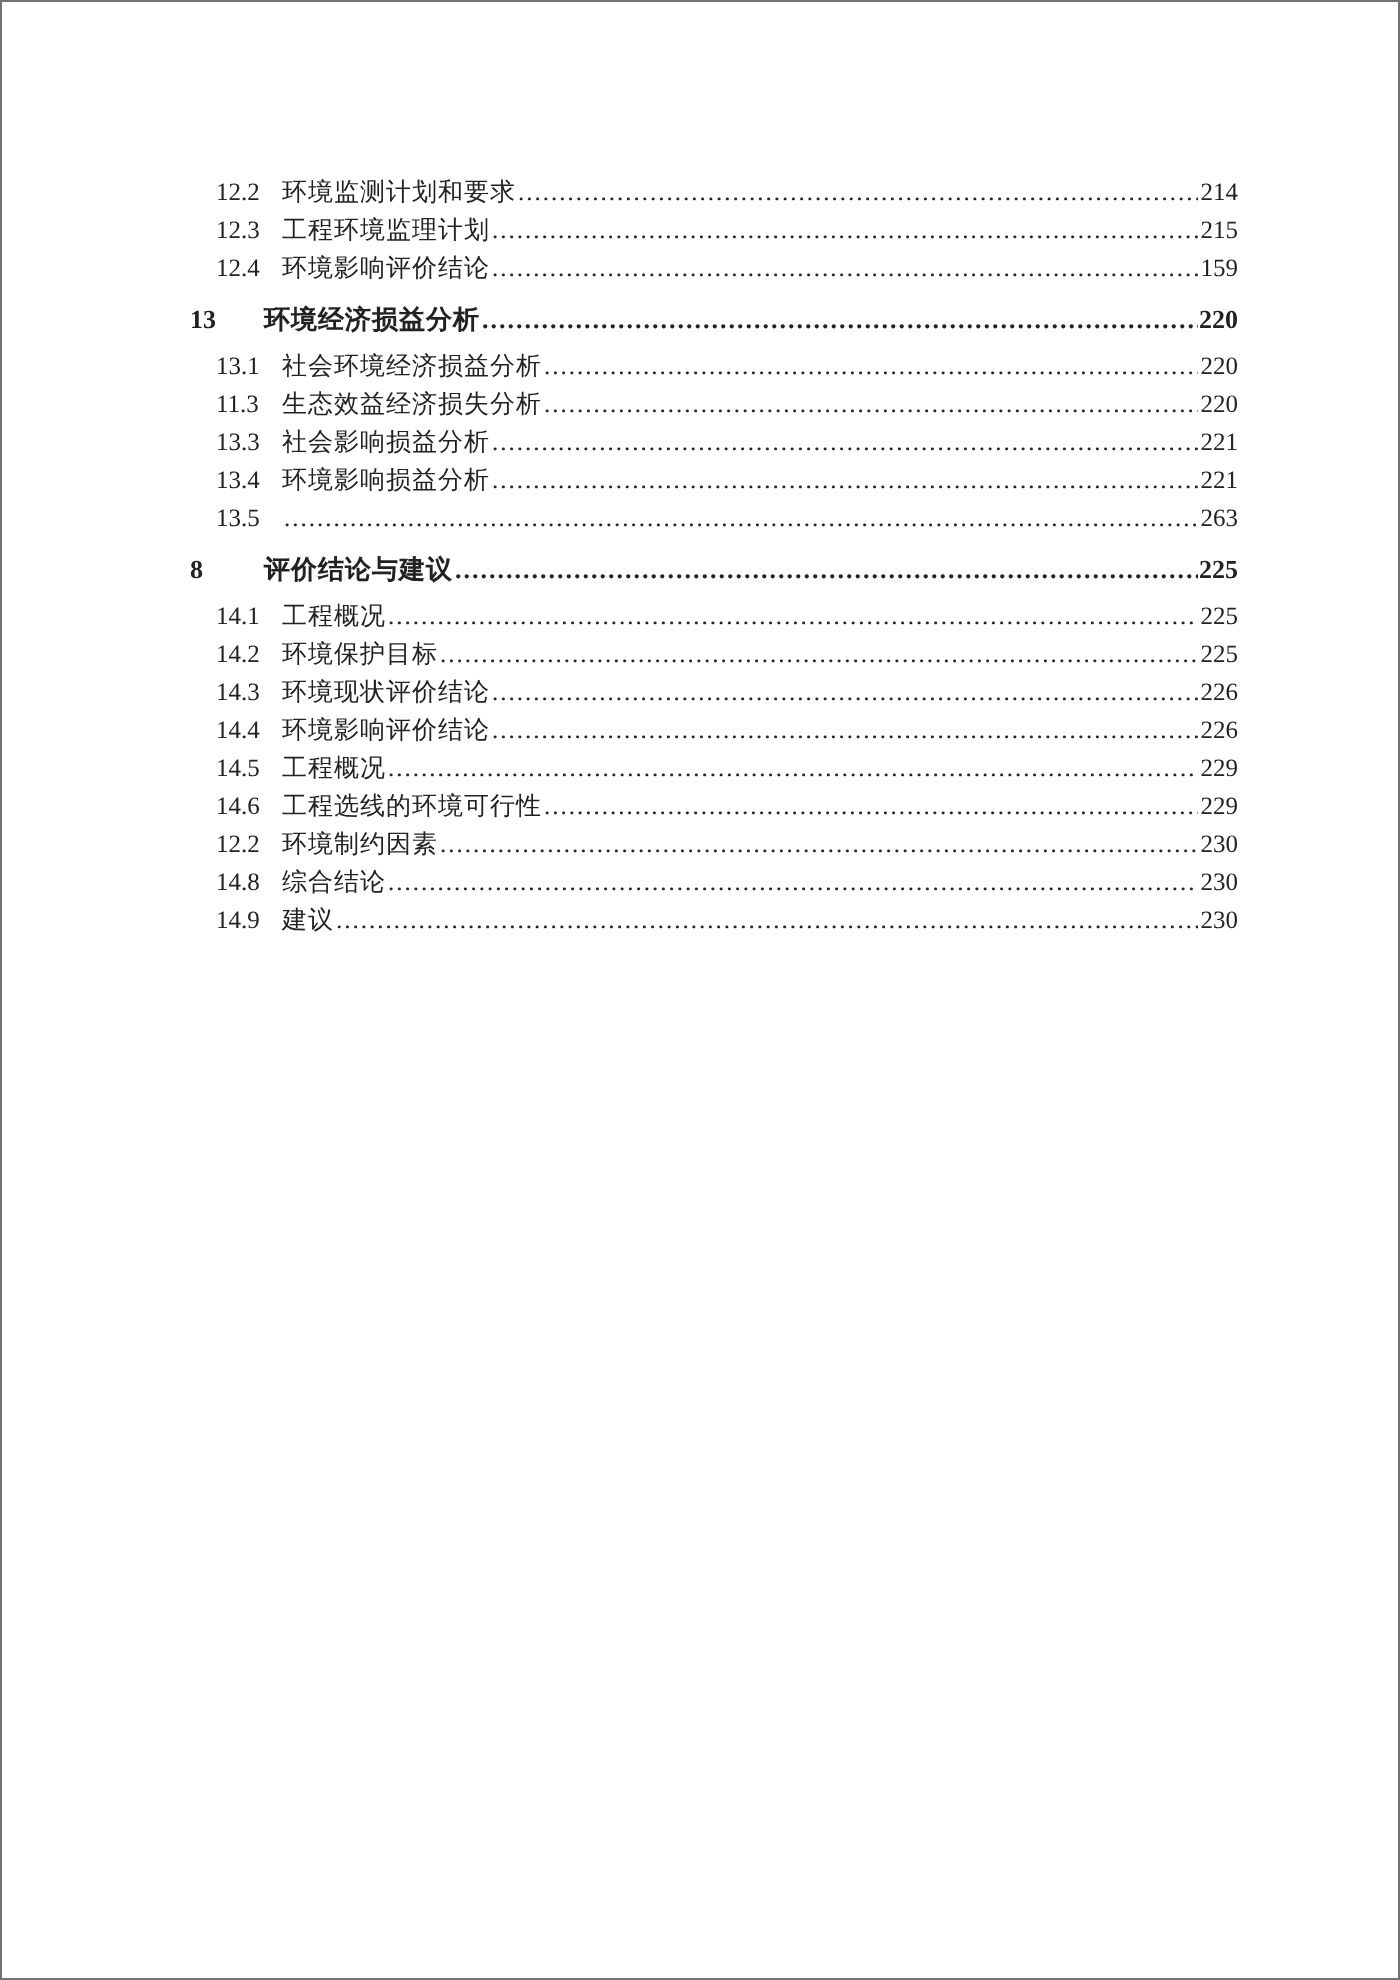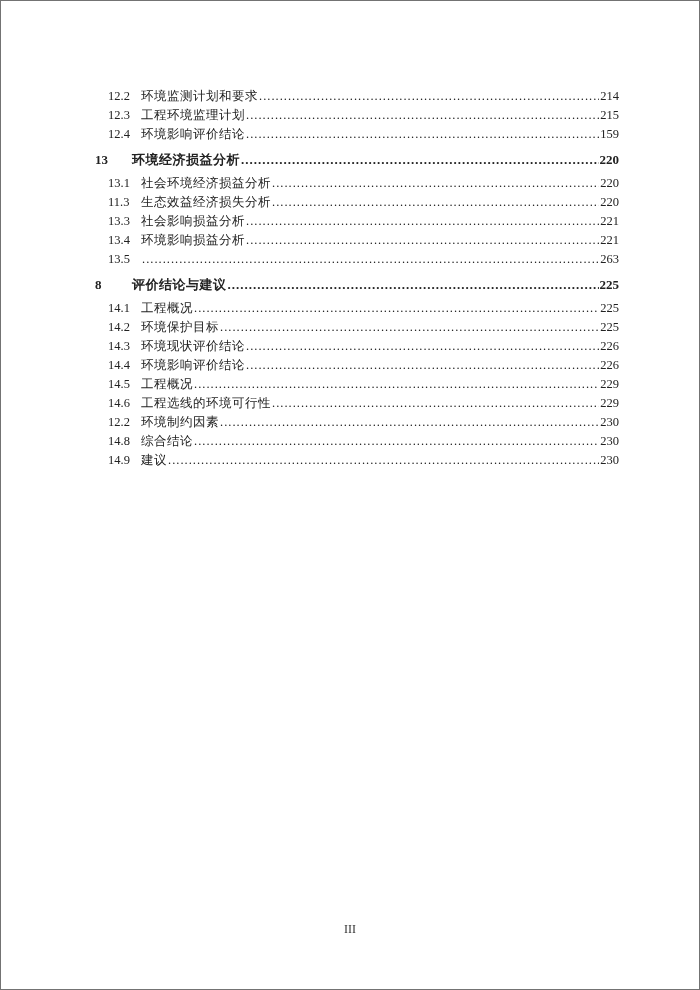--- a/index.html
+++ b/index.html
@@ -185,14 +185,13 @@
         <span class="leader">............................................................................................................................................................................................................................................................................................................</span>
         <span class="pagenum">230</span>
       </div>
       <div class="toc-row level2">
         <span class="num">14.9</span>
         <span class="title">建议</span>
         <span class="leader">............................................................................................................................................................................................................................................................................................................</span>
         <span class="pagenum">230</span>
       </div>
     </div>
-  <div class="footer">III</div>
 </div>
 
 </body></html>

